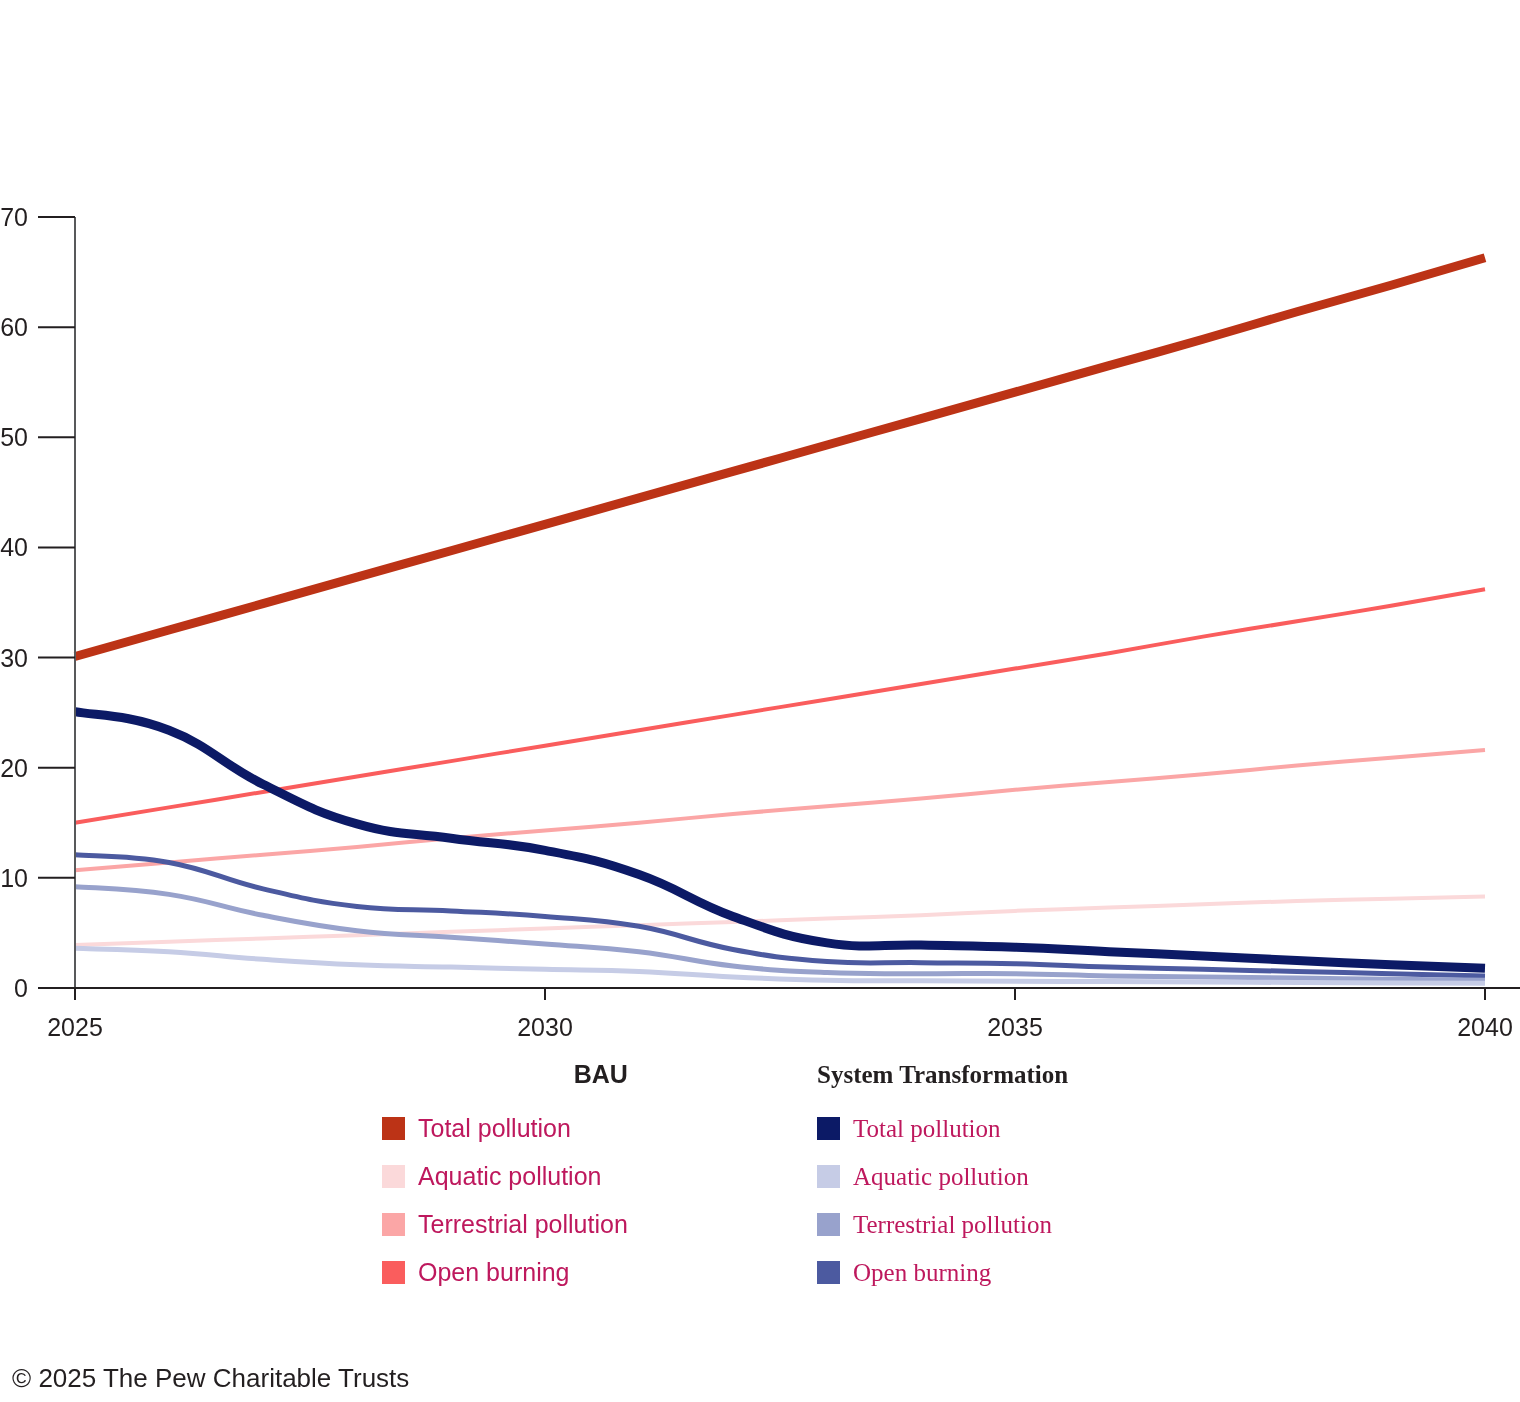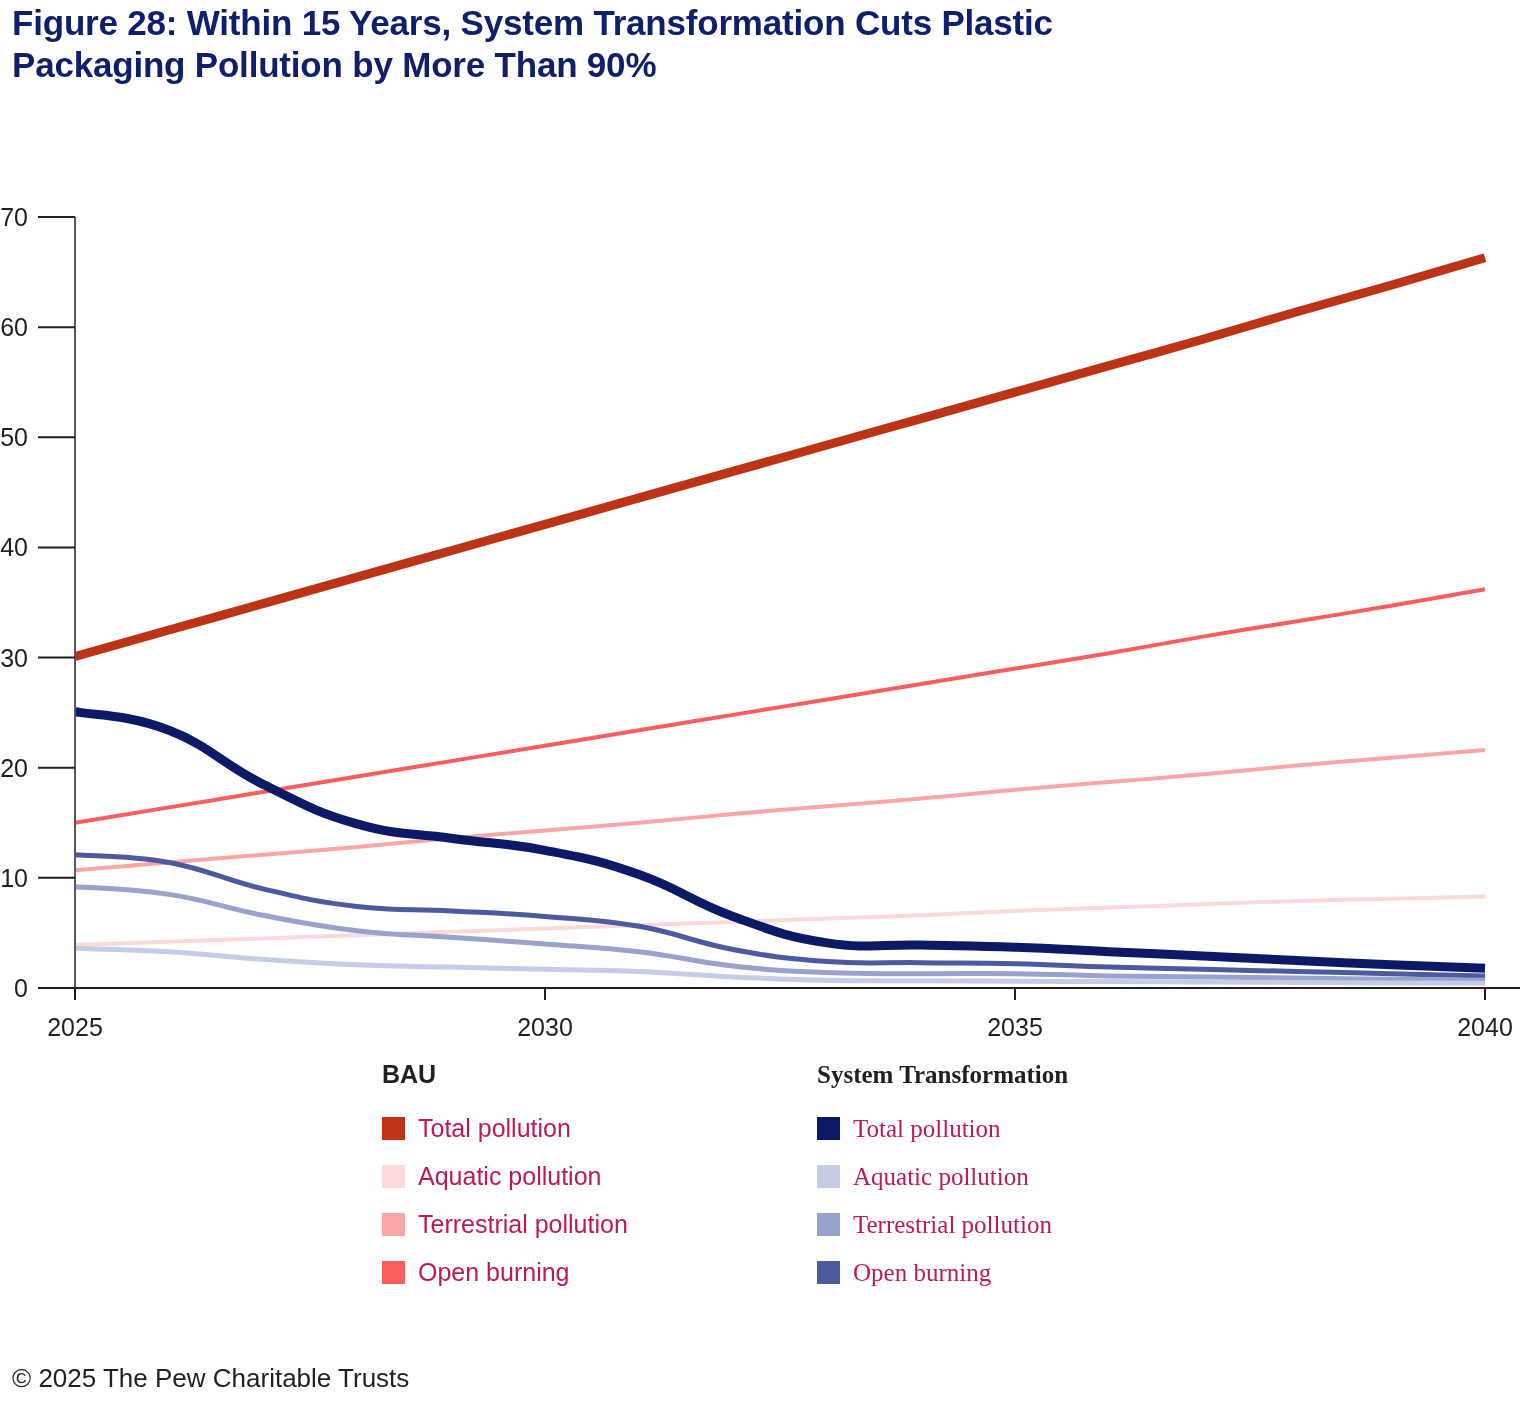--- a/index.html
+++ b/index.html
@@ -65,20 +65,21 @@
     font-family: "Liberation Sans", sans-serif;
     text-anchor: middle;
   }
   
   .legend {
     position: absolute;
     left: 0;
     top: 1062px;
     width: 1295px;
     height: 260px;
+    text-align: right;
   }
   .legend-col {
     position: absolute;
     top: 0;
   }
   .legend-col.bau { left: 382px; }
   .legend-col.st  { left: 817px; font-family: Liberation Serif, serif; }
   .legend-heading {
     font-size: 25px;
     font-weight: bold;
@@ -113,22 +114,20 @@
     color: #231f20;
     line-height: 1;
   }
 </style>
 </head>
 <body>
 
 <div class="page">
 
   <div class="title-block">
-    <div class="fig-title">Figure 28: Within 15 Years, System Transformation Cuts Plastic
-Packaging Pollution by More Than 90%</div>
   </div>
 
   <div class="chart-area">
     <svg class="chart-svg" id="chart-svg" width="1520" height="870" viewBox="0 0 1520 870">
       <g id="plot-lines">
           <path d="M 75.00 642.79 C 95.68 639.39, 127.64 634.15, 169.00 627.37 C 210.36 620.58, 221.64 618.73, 263.00 611.95 C 304.36 605.16, 315.64 603.31, 357.00 596.53 C 398.36 589.74, 409.64 587.89, 451.00 581.11 C 492.36 574.32, 503.64 572.47, 545.00 565.69 C 586.36 558.90, 597.64 557.05, 639.00 550.27 C 680.36 543.48, 691.64 541.63, 733.00 534.85 C 774.36 528.06, 785.64 526.21, 827.00 519.43 C 868.36 512.64, 879.64 510.79, 921.00 504.01 C 962.36 497.22, 973.64 495.37, 1015.00 488.59 C 1056.36 481.80, 1067.64 480.19, 1109.00 473.17 C 1150.36 466.14, 1161.64 463.67, 1203.00 456.64 C 1244.36 449.62, 1255.64 448.01, 1297.00 441.22 C 1338.36 434.44, 1349.64 432.83, 1391.00 425.80 C 1432.36 418.78, 1464.32 412.92, 1485.00 409.28" fill="none" stroke="#fa5d5d" stroke-width="4" stroke-linecap="butt" stroke-linejoin="round"></path>
           <path d="M 75.00 690.15 C 95.68 688.45, 127.64 685.83, 169.00 682.44 C 210.36 679.04, 221.64 678.12, 263.00 674.73 C 304.36 671.33, 315.64 670.65, 357.00 667.02 C 398.36 663.38, 409.64 661.84, 451.00 658.21 C 492.36 654.57, 503.64 653.89, 545.00 650.50 C 586.36 647.10, 597.64 646.42, 639.00 642.79 C 680.36 639.15, 691.64 637.61, 733.00 633.97 C 774.36 630.34, 785.64 629.66, 827.00 626.26 C 868.36 622.87, 879.64 622.19, 921.00 618.55 C 962.36 614.92, 973.64 613.38, 1015.00 609.74 C 1056.36 606.11, 1067.64 605.43, 1109.00 602.03 C 1150.36 598.64, 1161.64 597.96, 1203.00 594.32 C 1244.36 590.69, 1255.64 589.15, 1297.00 585.51 C 1338.36 581.88, 1349.64 581.19, 1391.00 577.80 C 1432.36 574.41, 1464.32 571.79, 1485.00 570.09" fill="none" stroke="#fba6a6" stroke-width="4" stroke-linecap="butt" stroke-linejoin="round"></path>
           <path d="M 75.00 765.04 C 95.68 764.32, 127.64 763.19, 169.00 761.74 C 210.36 760.29, 221.64 759.89, 263.00 758.44 C 304.36 756.98, 315.64 756.59, 357.00 755.13 C 398.36 753.68, 409.64 753.28, 451.00 751.83 C 492.36 750.37, 503.64 749.98, 545.00 748.52 C 586.36 747.07, 597.64 746.67, 639.00 745.22 C 680.36 743.76, 691.64 743.37, 733.00 741.91 C 774.36 740.46, 785.64 740.06, 827.00 738.61 C 868.36 737.16, 879.64 737.00, 921.00 735.31 C 962.36 733.61, 973.64 732.60, 1015.00 730.90 C 1056.36 729.20, 1067.64 729.05, 1109.00 727.60 C 1150.36 726.14, 1161.64 725.75, 1203.00 724.29 C 1244.36 722.84, 1255.64 722.20, 1297.00 720.99 C 1338.36 719.78, 1349.64 719.75, 1391.00 718.78 C 1432.36 717.82, 1464.32 717.07, 1485.00 716.58" fill="none" stroke="#fbd9da" stroke-width="4" stroke-linecap="butt" stroke-linejoin="round"></path>
           <path d="M 75.00 674.73 C 95.68 676.42, 127.64 674.93, 169.00 682.44 C 210.36 689.95, 221.64 699.18, 263.00 708.87 C 304.36 718.56, 315.64 721.65, 357.00 726.49 C 398.36 731.34, 409.64 728.72, 451.00 730.90 C 492.36 733.08, 503.64 733.01, 545.00 736.41 C 586.36 739.80, 597.64 739.05, 639.00 746.32 C 680.36 753.59, 691.64 761.70, 733.00 769.45 C 774.36 777.20, 785.64 778.66, 827.00 781.57 C 868.36 784.47, 879.64 782.18, 921.00 782.67 C 962.36 783.15, 973.64 782.80, 1015.00 783.77 C 1056.36 784.74, 1067.64 785.86, 1109.00 787.07 C 1150.36 788.28, 1161.64 788.31, 1203.00 789.28 C 1244.36 790.24, 1255.64 790.51, 1297.00 791.48 C 1338.36 792.45, 1349.64 792.71, 1391.00 793.68 C 1432.36 794.65, 1464.32 795.40, 1485.00 795.88" fill="none" stroke="#4c5aa0" stroke-width="5" stroke-linecap="butt" stroke-linejoin="round"></path>
           <path d="M 75.00 706.67 C 95.68 708.36, 127.64 708.08, 169.00 714.38 C 210.36 720.68, 221.64 727.31, 263.00 735.31 C 304.36 743.30, 315.64 745.88, 357.00 750.73 C 398.36 755.57, 409.64 754.43, 451.00 757.33 C 492.36 760.24, 503.64 760.79, 545.00 763.94 C 586.36 767.09, 597.64 766.81, 639.00 771.65 C 680.36 776.50, 691.64 781.37, 733.00 785.97 C 774.36 790.58, 785.64 790.88, 827.00 792.58 C 868.36 794.28, 879.64 793.44, 921.00 793.68 C 962.36 793.92, 973.64 793.20, 1015.00 793.68 C 1056.36 794.17, 1067.64 795.16, 1109.00 795.88 C 1150.36 796.61, 1161.64 796.50, 1203.00 796.99 C 1244.36 797.47, 1255.64 797.60, 1297.00 798.09 C 1338.36 798.57, 1349.64 798.70, 1391.00 799.19 C 1432.36 799.67, 1464.32 800.05, 1485.00 800.29" fill="none" stroke="#98a2cc" stroke-width="5" stroke-linecap="butt" stroke-linejoin="round"></path>

